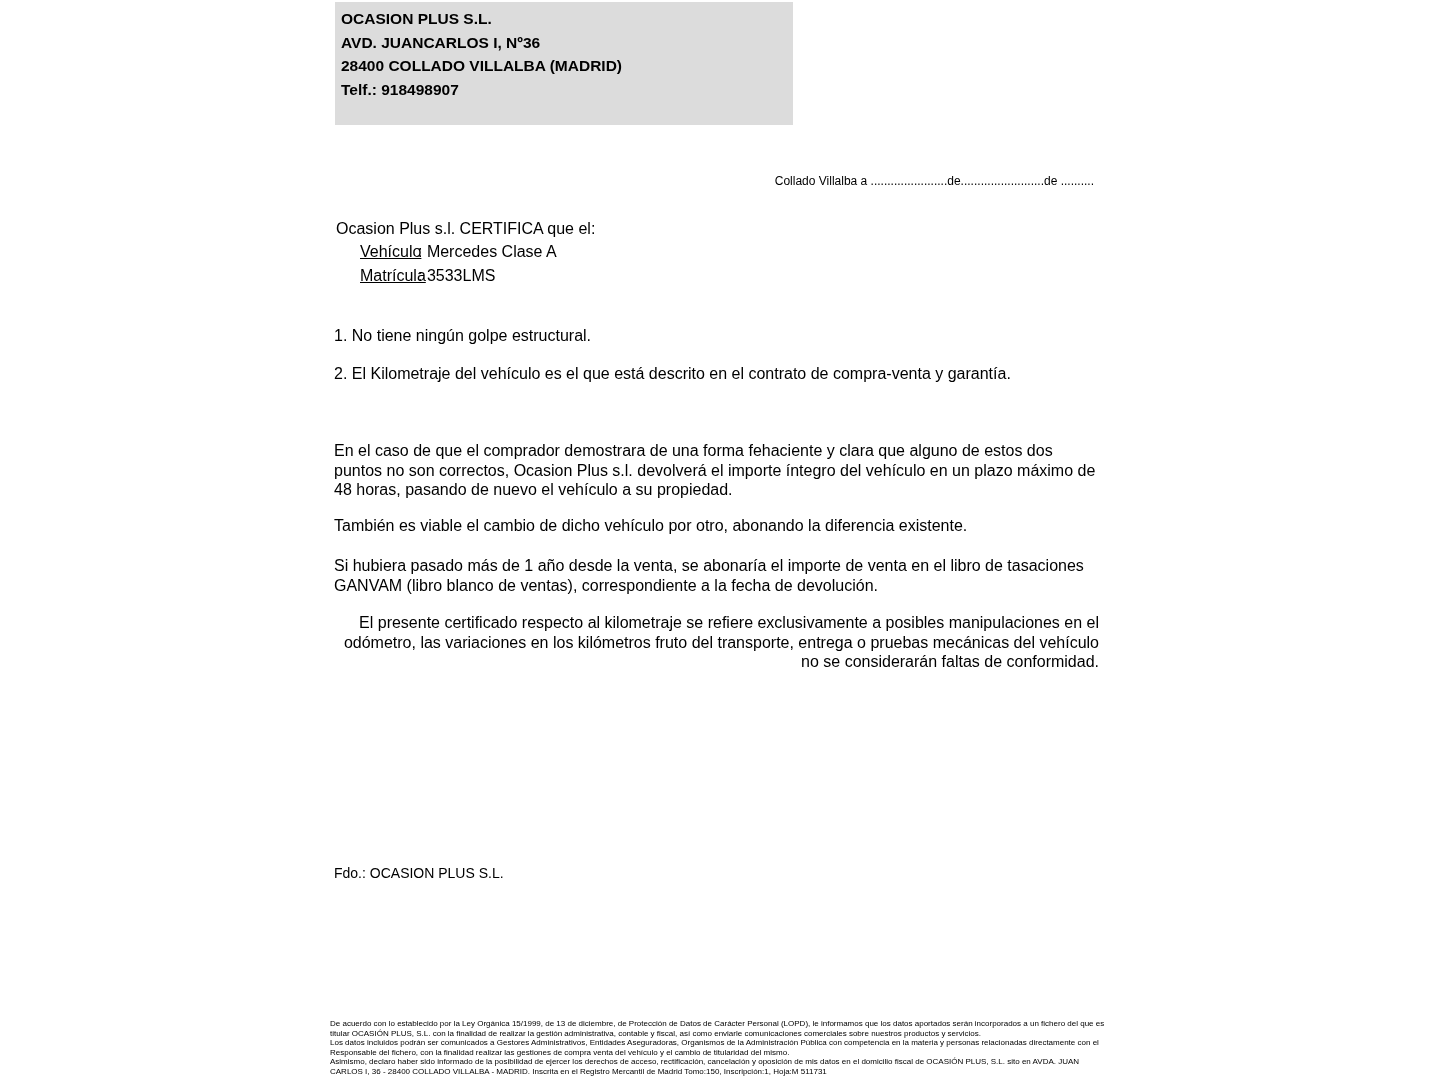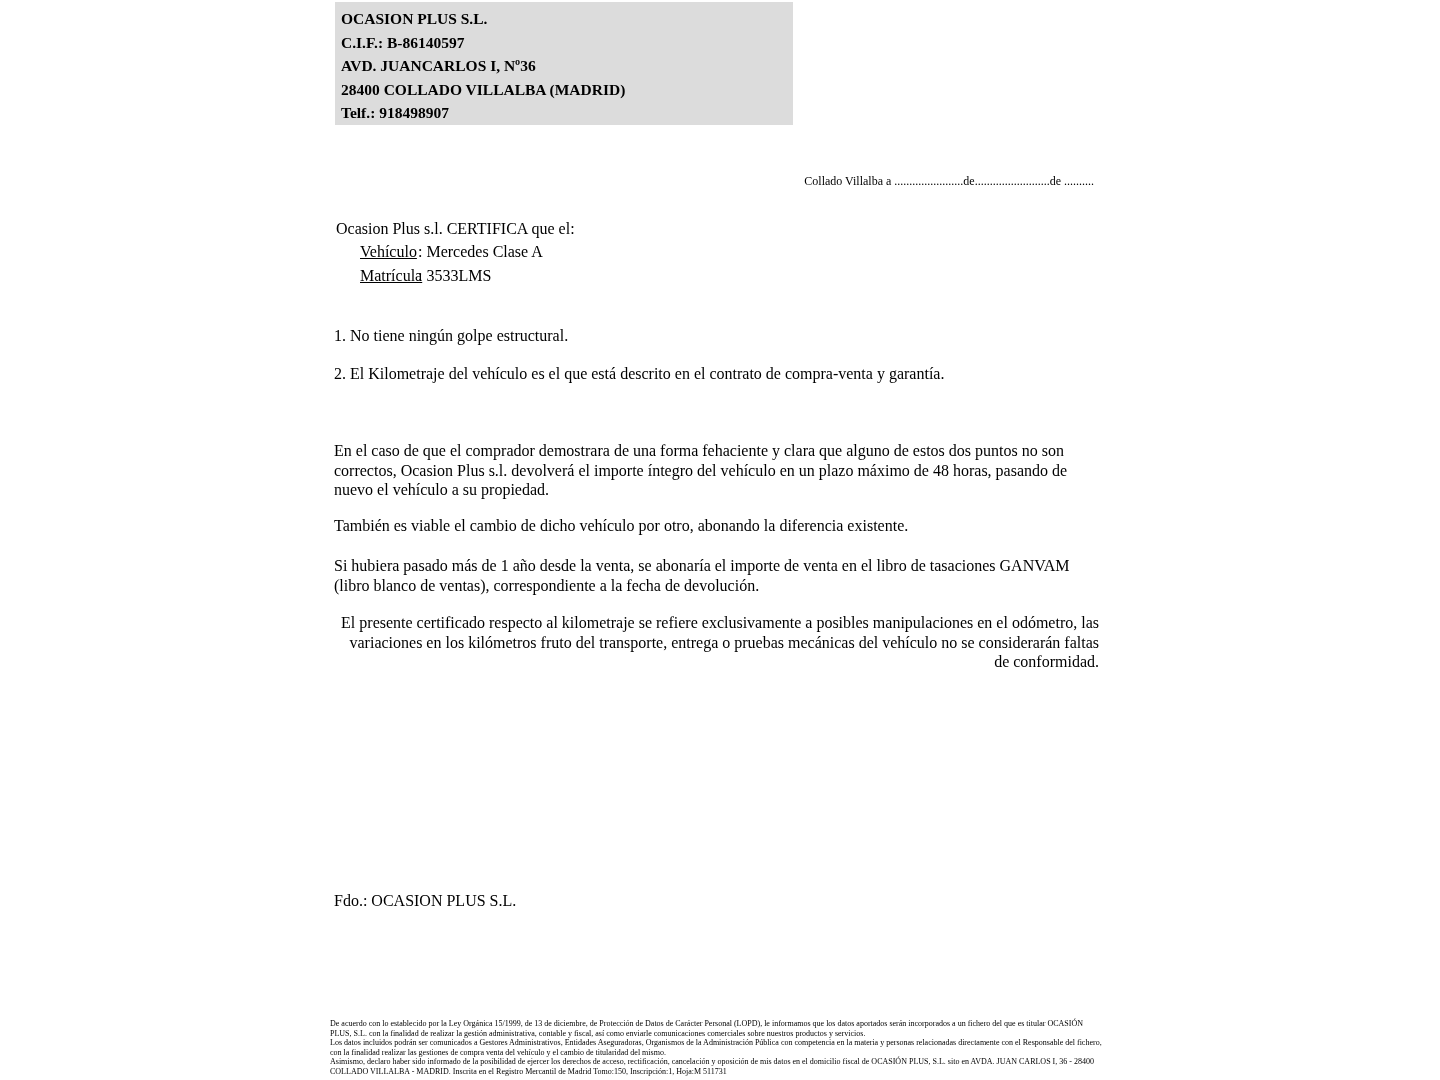--- a/index.html
+++ b/index.html
@@ -5,21 +5,21 @@
   html, body {
     margin: 0;
     padding: 0;
     background: #ffffff;
   }
   .page {
     position: relative;
     width: 1440px;
     height: 1080px;
     background: #ffffff;
-    font-family: Liberation Serif, serif;
+    font-family: Liberation Sans, sans-serif;
     color: #000000;
     overflow: hidden;
   }
   .header-box {
     position: absolute;
     left: 335px;
     top: 2px;
     width: 458px;
     height: 123px;
     padding: 5px 0 0 6px;
@@ -75,41 +75,40 @@
     font-size: 16px;
     line-height: 19.6px;
   }
   .para-0 { top: 441px; }
   .para-1 { top: 516px; }
   .para-2 { top: 556px; }
   .para-3 { top: 613px; text-align: right; }
   .signature {
     position: absolute;
     left: 334px;
-    top: 891px;
-    font-size: 16px;
+    top: 864px;
+    font-size: 14px;
     line-height: 19.5px;
   }
   .legal {
     position: absolute;
     left: 330px;
     top: 1019px;
     width: 775px;
     font-size: 8px;
     line-height: 9.6px;
   }
 </style>
 </head>
 <body>
 
 <div class="page" style="background: rgb(255, 255, 255); color: rgb(0, 0, 0);">
 
   <div class="header-box" style="background: rgb(220, 220, 220);">
     <div class="hline">OCASION PLUS S.L.</div>
-    <div class="hline">C.I.F.: B-86140597</div>
     <div class="hline">AVD. JUANCARLOS I, Nº36</div>
     <div class="hline">28400 COLLADO VILLALBA (MADRID)</div>
     <div class="hline">Telf.: 918498907</div>
   </div>
 
   <div class="date-line">Collado Villalba a .......................de.........................de ..........</div>
 
   <div class="certifica">
     <div class="crow">Ocasion Plus s.l. CERTIFICA que el:</div>
     <div class="crow">

